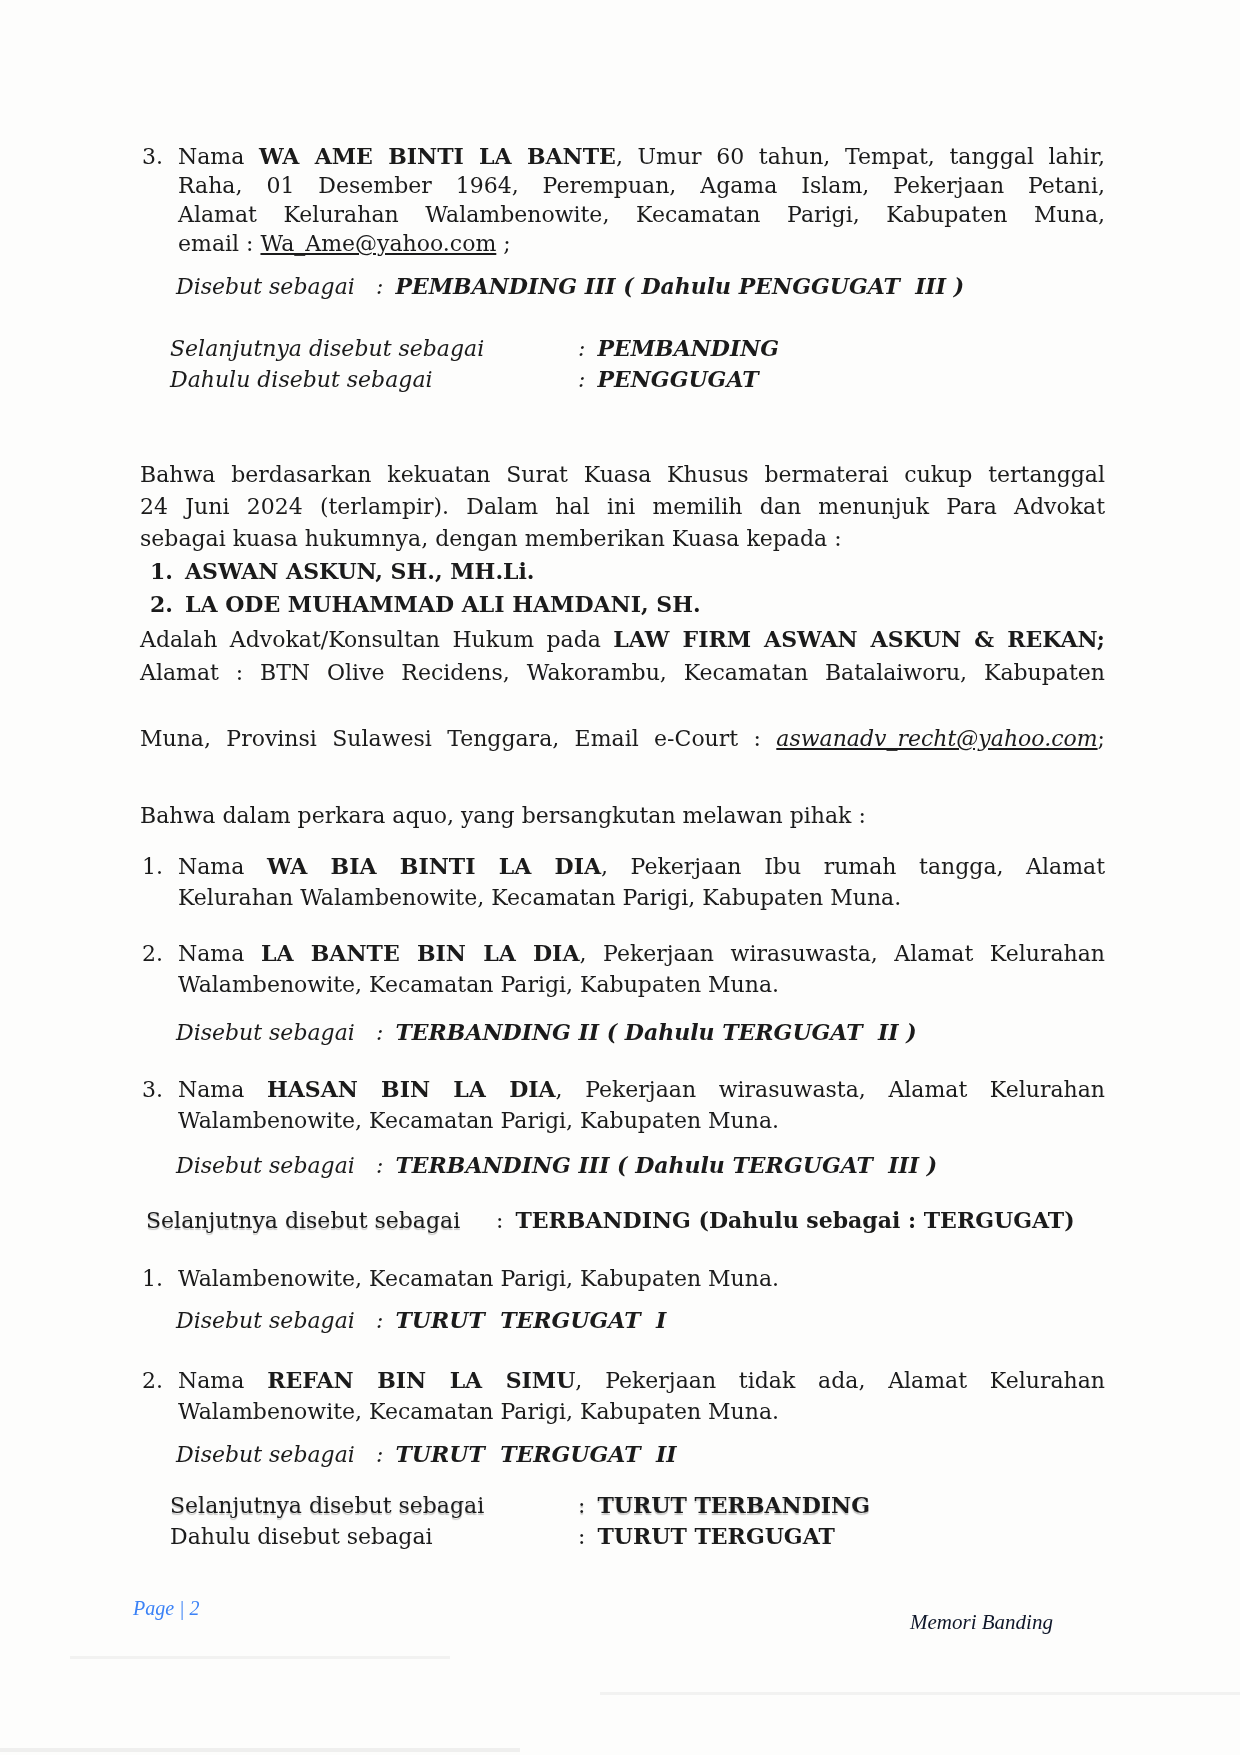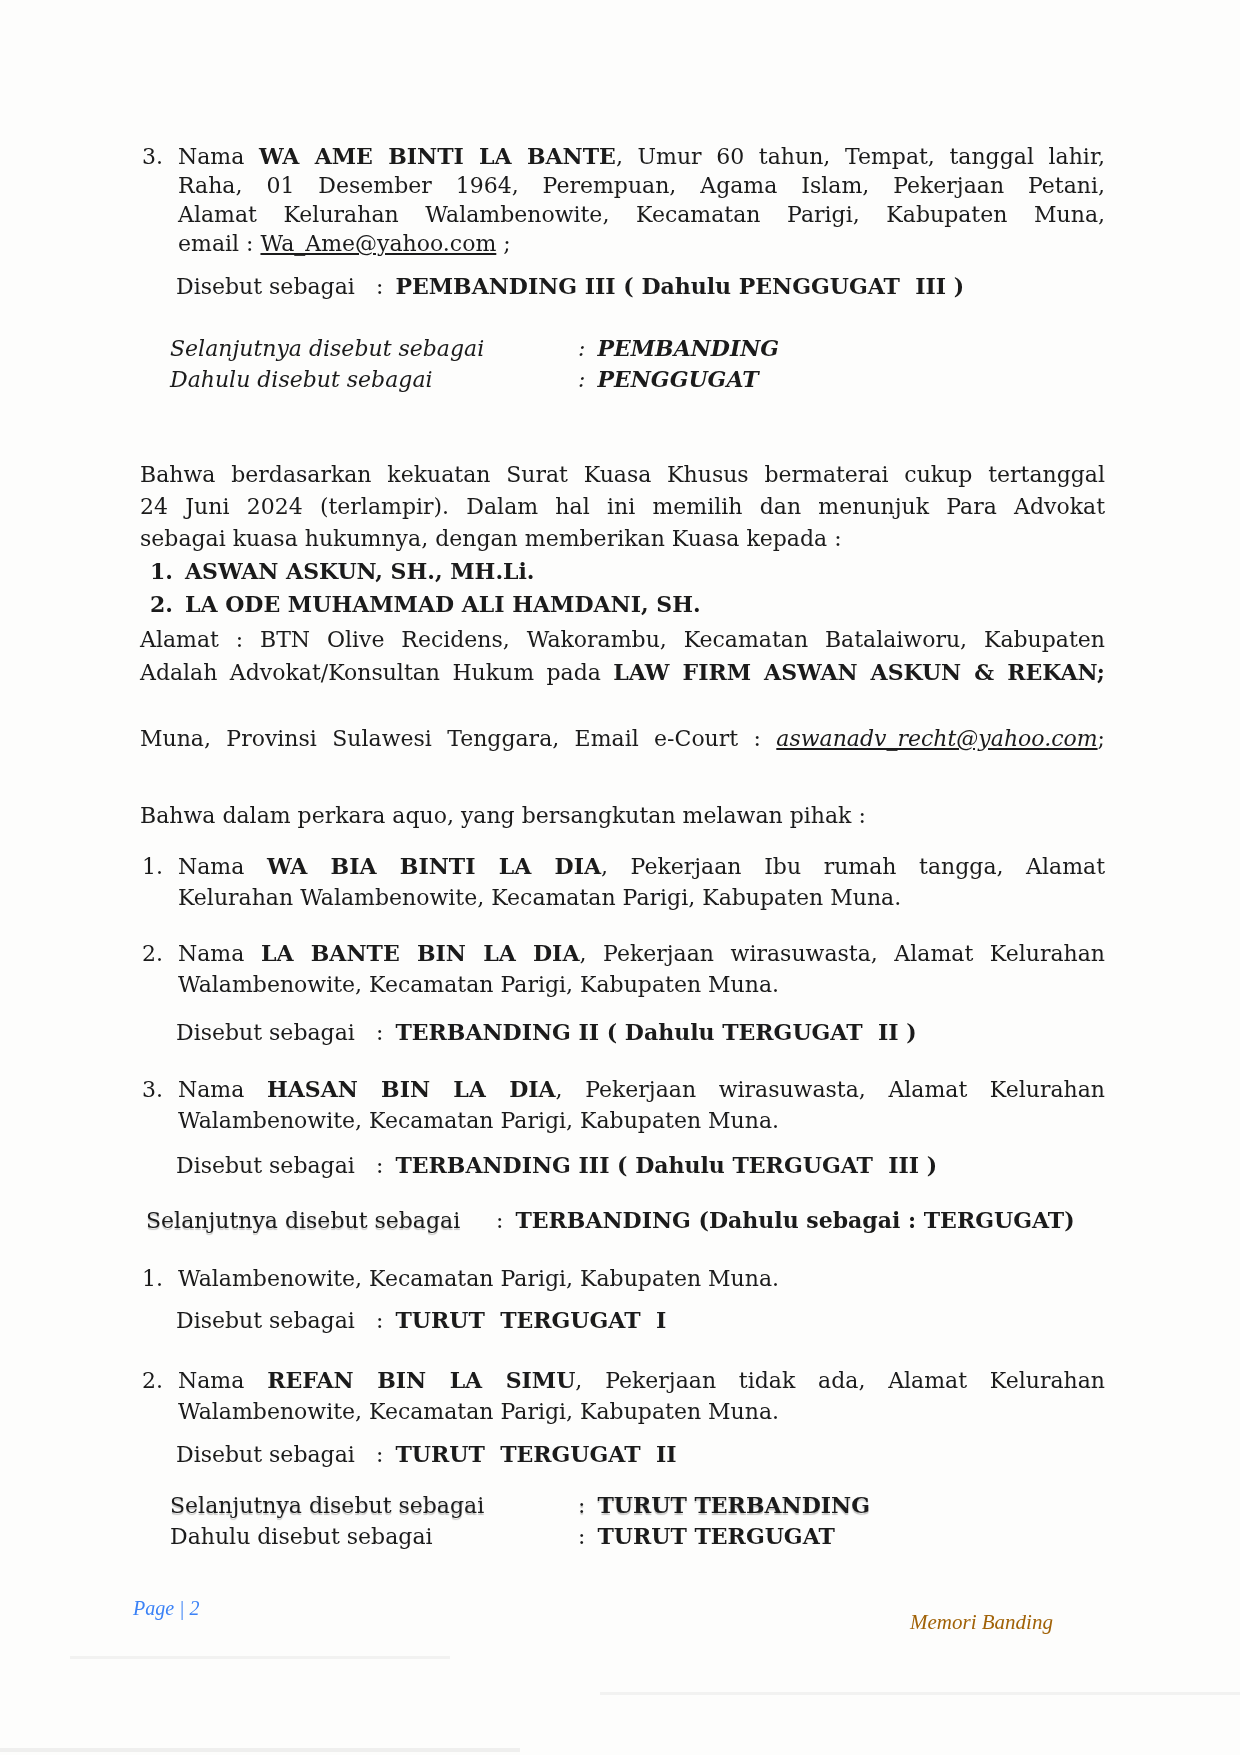--- a/index.html
+++ b/index.html
@@ -27,21 +27,21 @@
 
   .lh29 .tline,.lh29{line-height:29px;}
   .lh31 .tline,.lh31{line-height:31px;}
   .lh32 .tline,.lh32{line-height:32px;}
   .lh33 .tline,.lh33{line-height:33px;}
 
   .item{display:flex;}
   .num{flex:none;width:38px;padding-left:2px;box-sizing:border-box;}
   .itext{flex:1;min-width:0;}
 
-  .disebut{padding-left:36px;line-height:29px;}
+  .disebut{padding-left:36px;line-height:29px;font-style:italic;}
   .dlabel{display:inline-block;width:200px;}
   .dsep{margin-right:12px;}
 
   .pair{padding-left:30px;}
   .pair-row{line-height:30px;}
   .plabel{display:inline-block;width:408px;}
   .alias-line{padding-left:6px;line-height:29px;}
   .plabel.mid{width:350px;}
 
   .advocates{padding-left:10px;}
@@ -50,21 +50,21 @@
   .sm{filter:blur(.3px);}
   .ghost{filter:blur(.35px);text-shadow:0 1.6px 1px rgba(0,0,0,.22);}
 
   .mt14{margin-top:14px;}.mt17{margin-top:32px;font-style:italic;}.mt64{margin-top:64px;}
   .mt2{margin-top:2px;}.mt46{margin-top:46px;}.mt21{margin-top:21px;}
   .mt13{margin-top:13px;}.mt25{margin-top:25px;}.mt18{margin-top:18px;}
   .mt27{margin-top:27px;}.mt15{margin-top:15px;}.mt26{margin-top:26px;}
   .mt28{margin-top:28px;}.mt12{margin-top:12px;}.mt30{margin-top:30px;}
 
   .footer-left{position:absolute;left:133px;top:1597px;font-size:20px;font-style:italic;color:#3b82f6;font-family:"Liberation Serif",serif;}
-  .footer-right{position:absolute;left:910px;top:1610px;font-size:21px;font-style:italic;color:#a16207;font-family:"Liberation Serif",serif;}
+  .footer-right{position:absolute;left:910px;top:1610px;font-size:21px;font-style:italic;color:#0f172a;font-family:"Liberation Serif",serif;}
 
   .scanband{position:absolute;background:#f2f2f1;height:3px;}
   .band1{left:70px;width:380px;top:1656px;}
   .band2{left:600px;right:0;top:1692px;}
   .band3{left:0;width:520px;top:1748px;background:#efefee;height:4px;}
 </style>
 </head>
 <body>
 
 <div class="page">
@@ -98,22 +98,22 @@
         <div class="tline"><span>24 Juni 2024 (terlampir). Dalam hal ini memilih dan menunjuk Para Advokat</span></div>
         <div class="tline lastline"><span>sebagai kuasa hukumnya, dengan memberikan Kuasa kepada :</span></div>
       </div>
 
     <div class="advocates lh32">
         <div class="tline"><span class="b ln">1.</span><span class="b">ASWAN ASKUN, SH., MH.Li.</span></div>
         <div class="tline lastline"><span class="b ln">2.</span><span class="b">LA ODE MUHAMMAD ALI HAMDANI, SH.</span></div>
       </div>
 
     <div class="para j jall lh33 mt2">
+        <div class="tline"><span>Adalah Advokat/Konsultan Hukum pada </span><span class="b">LAW FIRM ASWAN ASKUN &amp; REKAN;</span></div>
         <div class="tline"><span>Alamat : BTN Olive Recidens, Wakorambu, Kecamatan Batalaiworu, Kabupaten</span></div>
-        <div class="tline"><span>Adalah Advokat/Konsultan Hukum pada </span><span class="b">LAW FIRM ASWAN ASKUN &amp; REKAN;</span></div>
         <div class="tline lastline"><span>Muna, Provinsi Sulawesi Tenggara, Email e-Court : </span><span class="u i">aswanadv_recht@yahoo.com</span><span>;</span></div>
       </div>
 
     <div class="lh29 mt46">Bahwa dalam perkara aquo, yang bersangkutan melawan pihak :</div>
 
     <div class="item lh31 mt21">
       <div class="num">1.</div>
       <div class="itext j">
           <div class="tline"><span>Nama </span><span class="b">WA BIA BINTI LA DIA</span><span>, Pekerjaan Ibu rumah tangga, Alamat</span></div>
           <div class="tline lastline"><span>Kelurahan Walambenowite, Kecamatan Parigi, Kabupaten Muna.</span></div>

